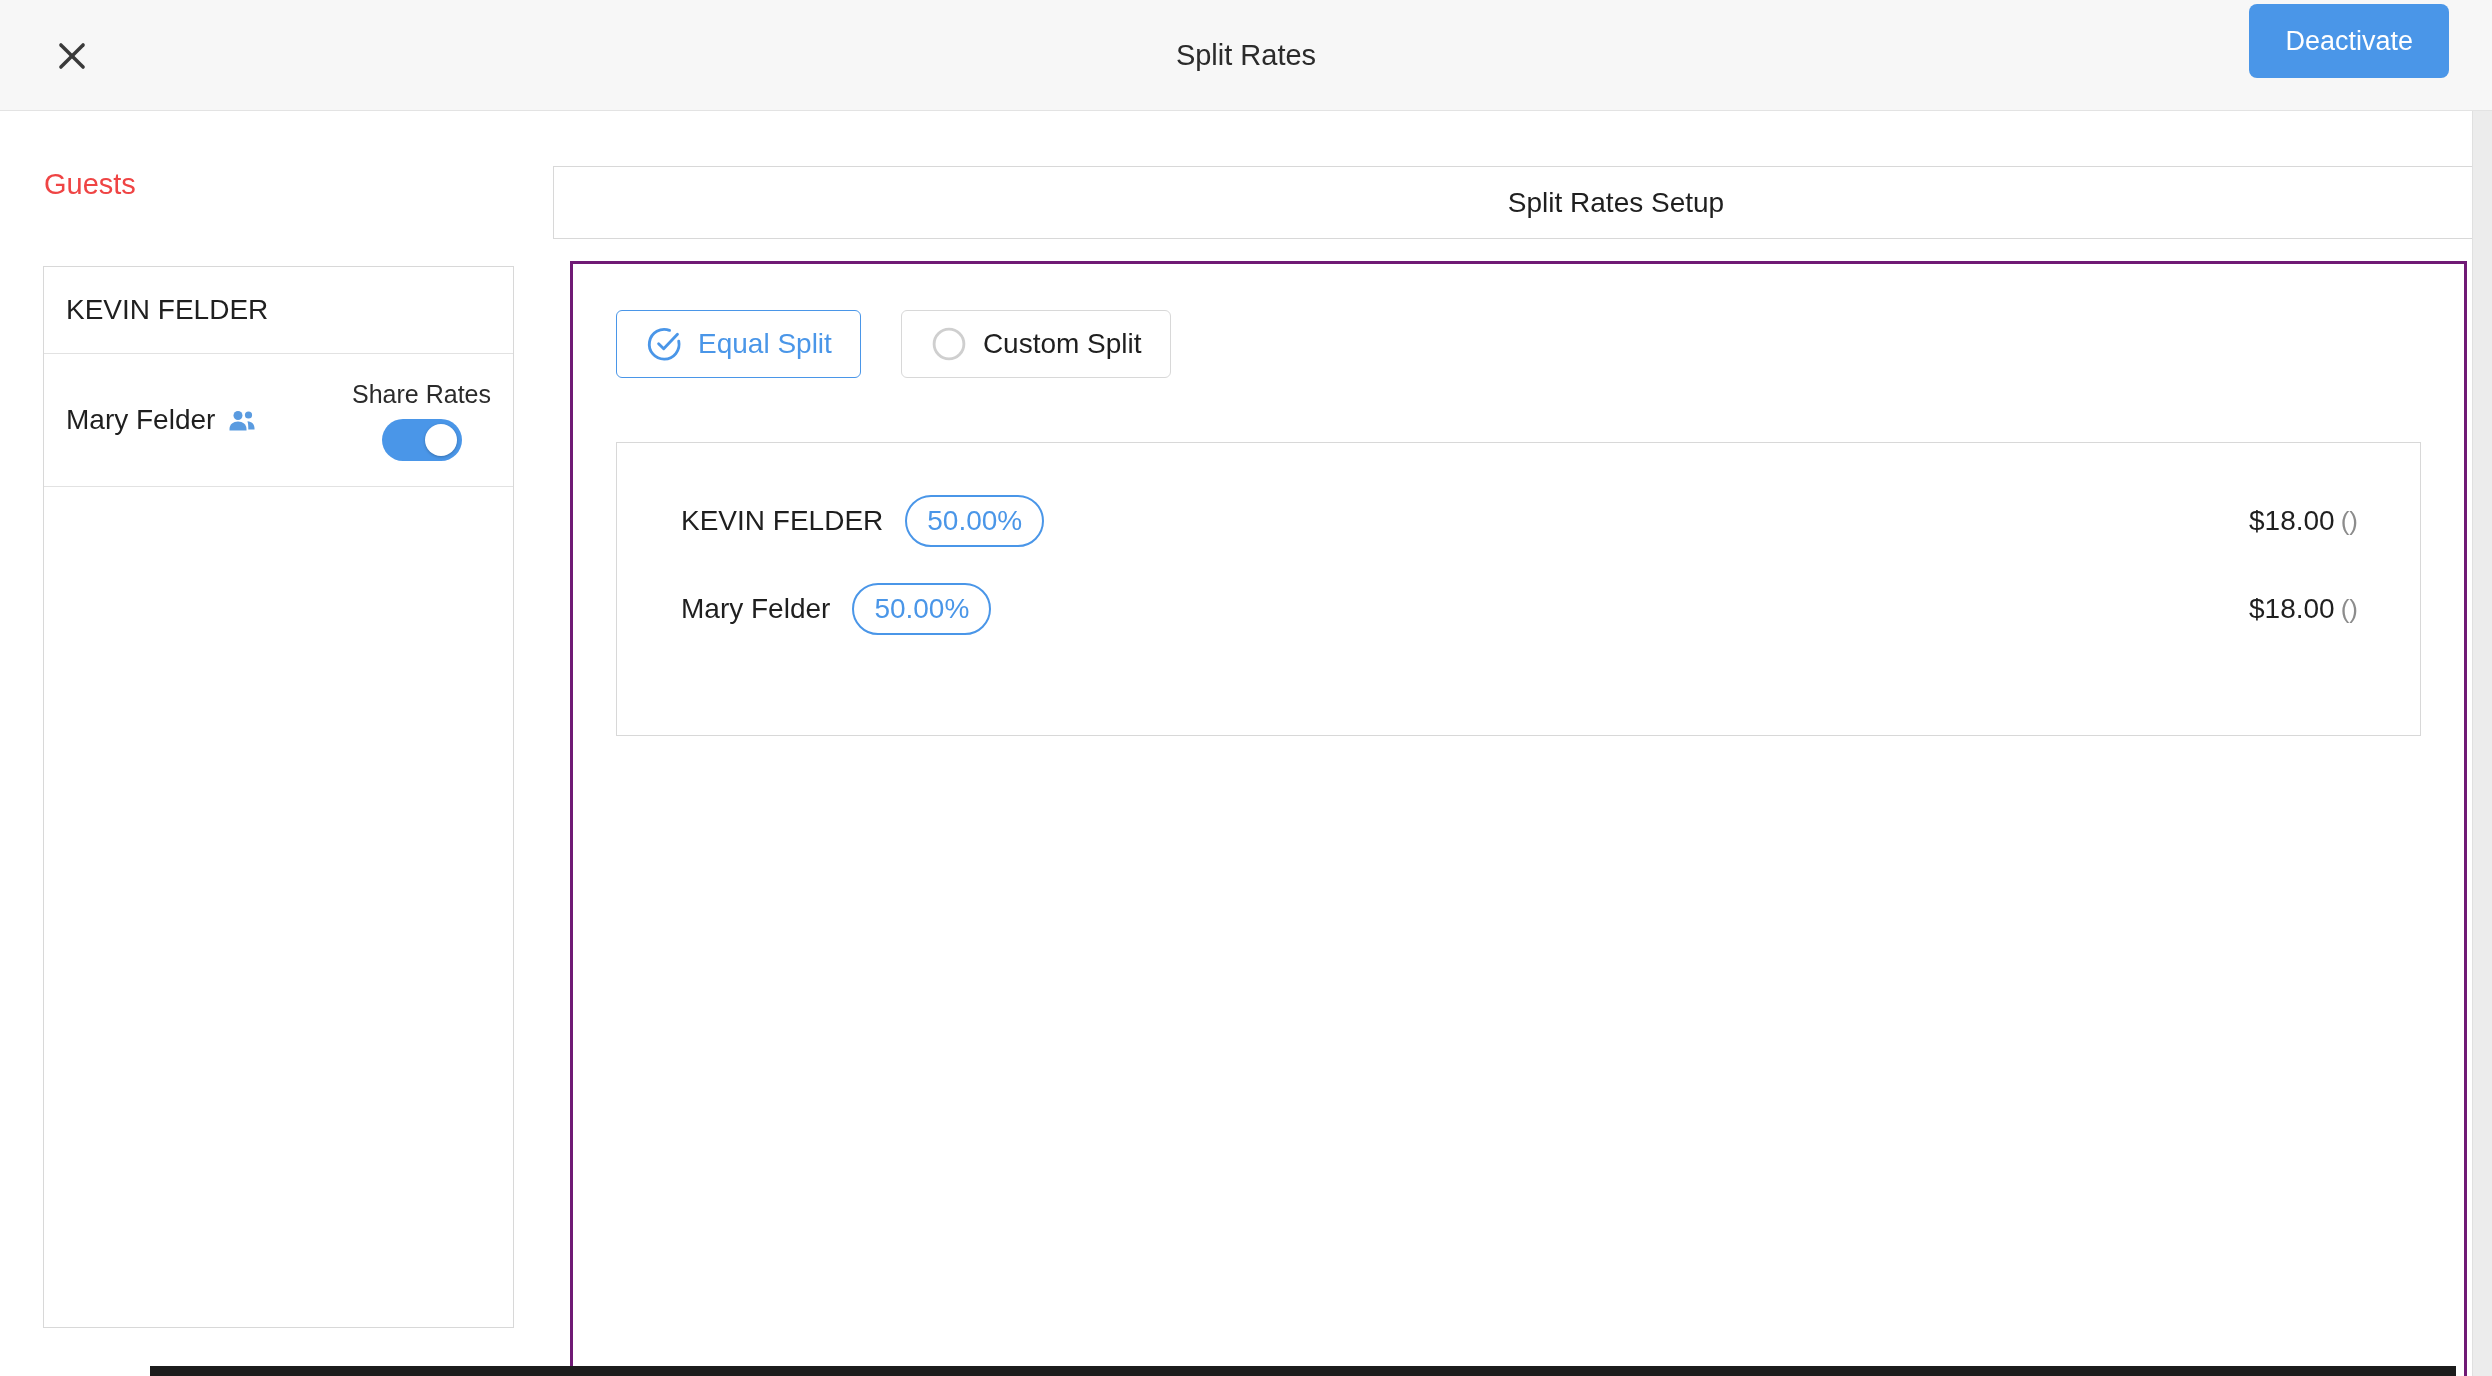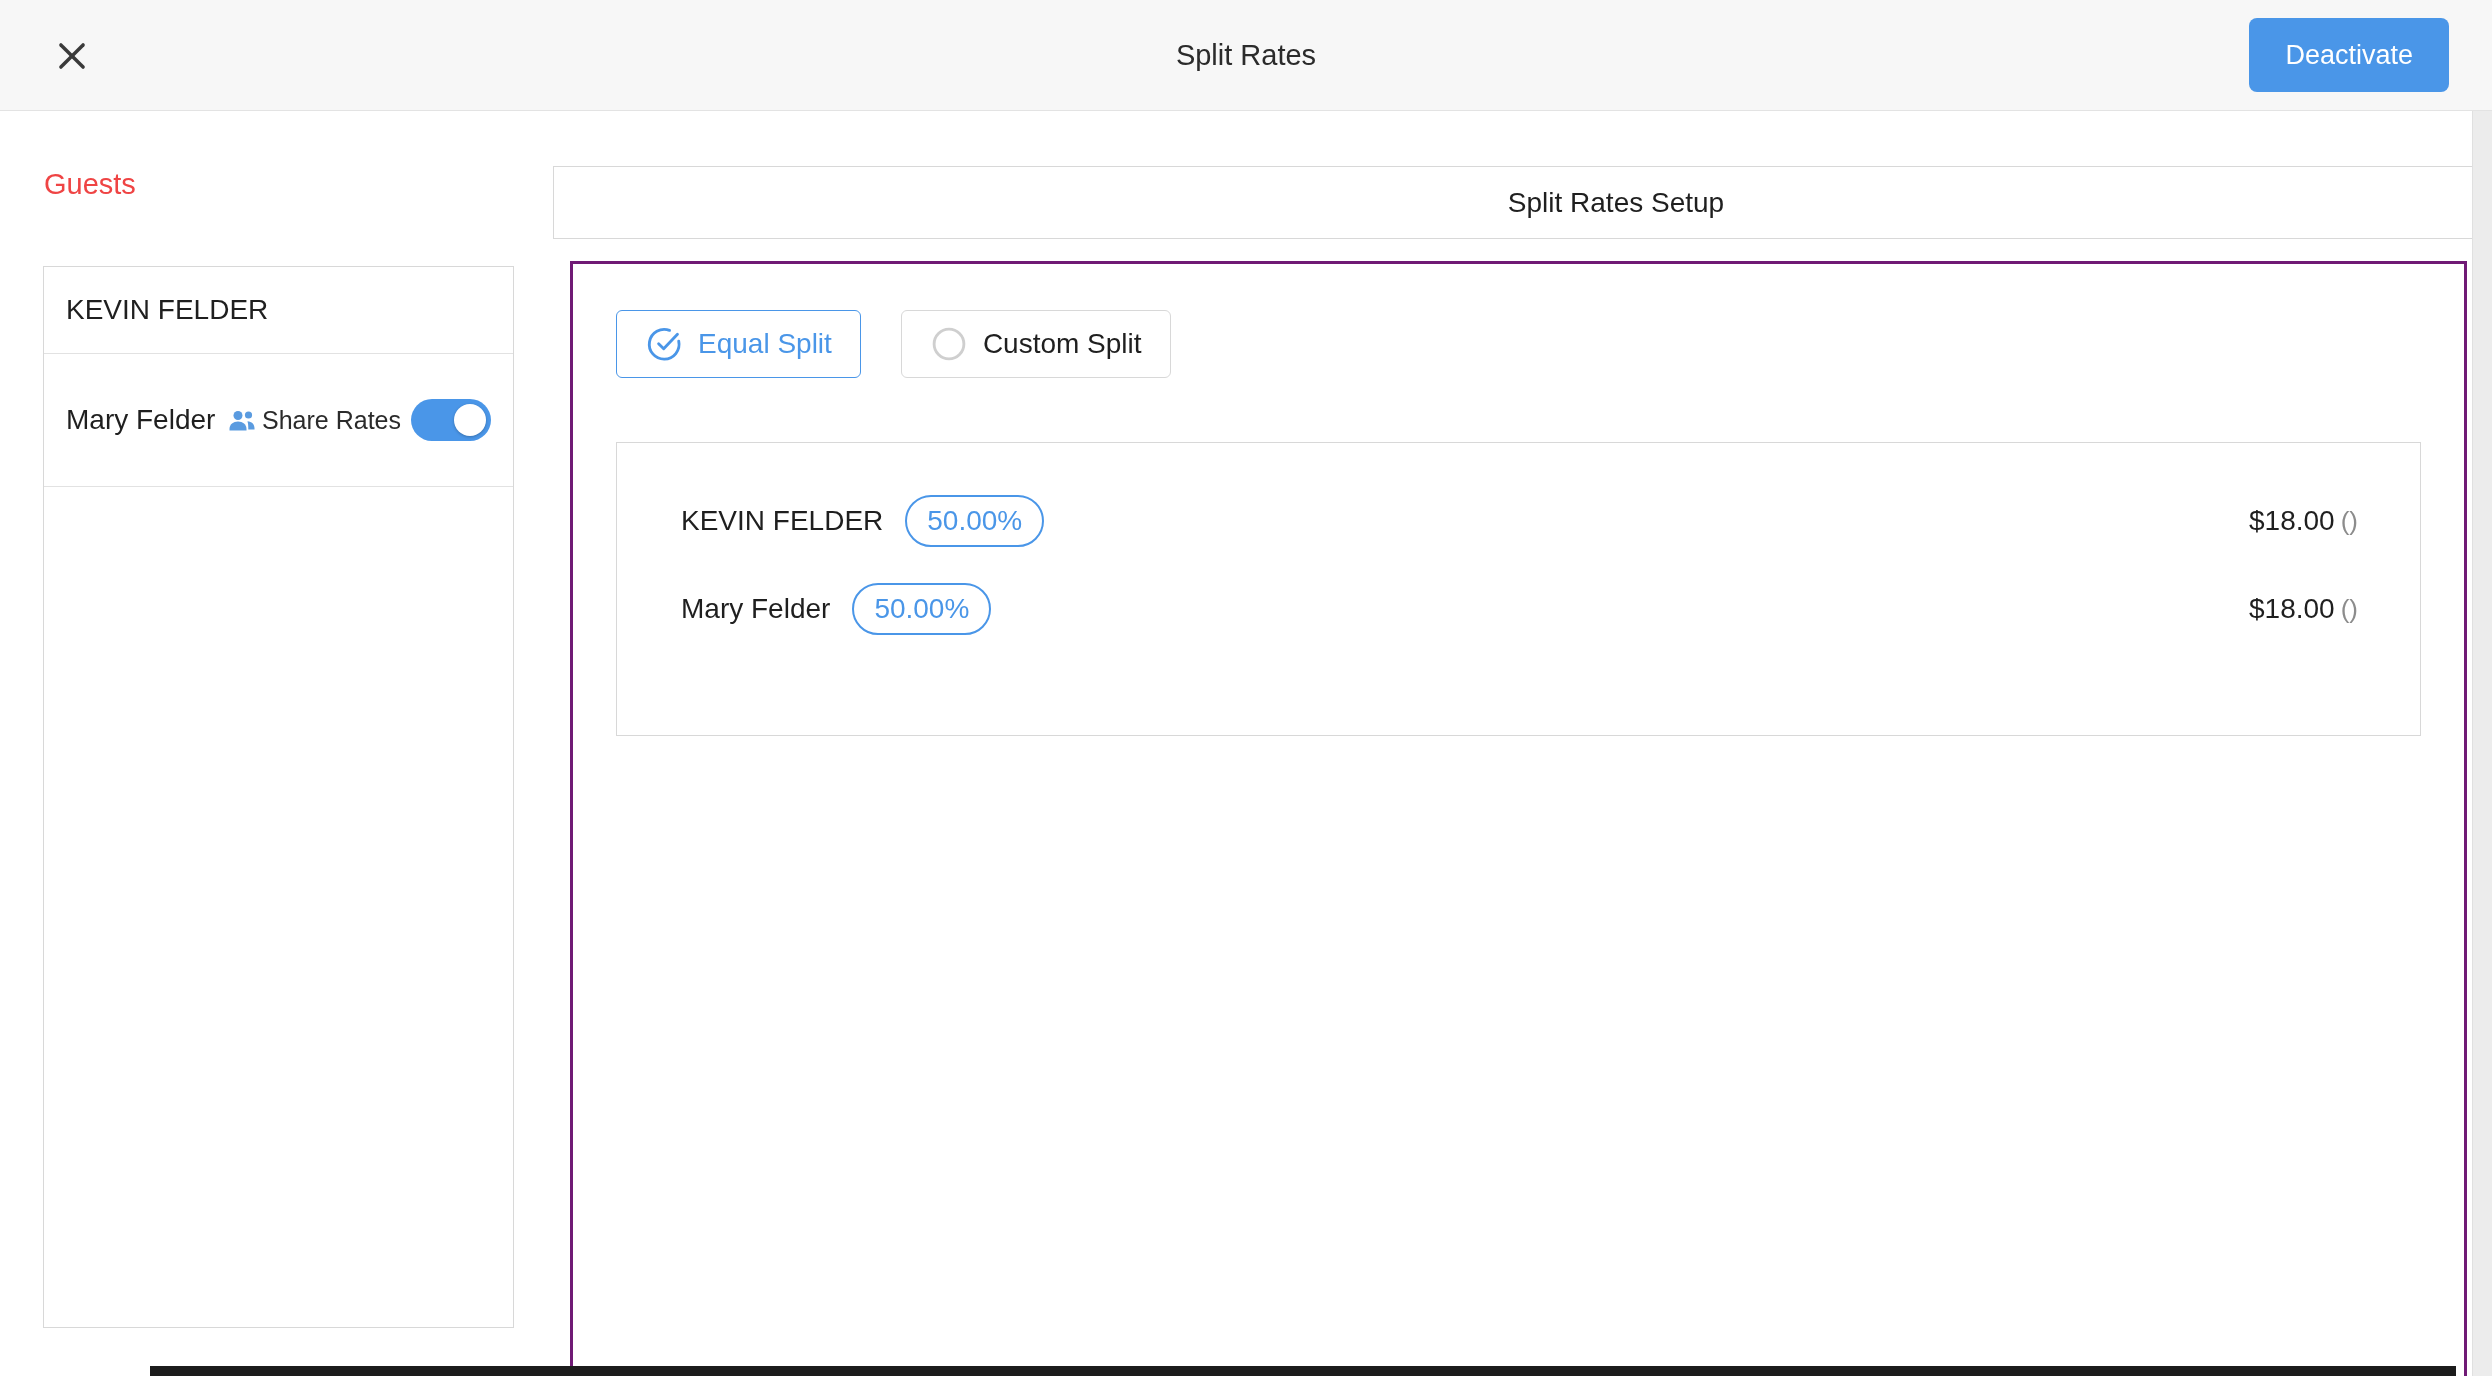--- a/index.html
+++ b/index.html
@@ -37,21 +37,21 @@
     position: absolute;
     left: 0; right: 0; top: 0;
     height: 111px;
     display: flex; align-items: center; justify-content: center;
     font-size: 29px;
     color: #2b2b2b;
     pointer-events: none;
   }
   .deactivate-btn {
     position: absolute;
-    right: 43px; top: 18px;
+    right: 43px; top: 4px;
     height: 74px;
     padding: 0 36px;
     background: #4a96e8;
     color: #ffffff;
     border: none;
     border-radius: 8px;
     font-size: 27px;
     font-family: "Liberation Sans", sans-serif;
     cursor: pointer;
   }
@@ -79,21 +79,21 @@
     cursor: pointer;
   }
   .guest-row-shared {
     height: 133px;
     display: flex; align-items: center; justify-content: space-between;
     padding: 0 22px;
     border-bottom: 1px solid #e2e2e2;
     cursor: pointer;
   }
   .guest-name-wrap { display: flex; align-items: center; gap: 12px; font-size: 28px; }
-  .share-rates-wrap { display: flex; flex-direction: row; align-items: center; gap: 10px; }
+  .share-rates-wrap { display: flex; flex-direction: column; align-items: center; gap: 10px; }
   .share-rates-label { font-size: 25px; color: #2b2b2b; }
   .toggle {
     position: relative;
     width: 80px; height: 42px;
     background: #4a96e8;
     border-radius: 21px;
     cursor: pointer;
   }
   .toggle .knob {
     position: absolute;

